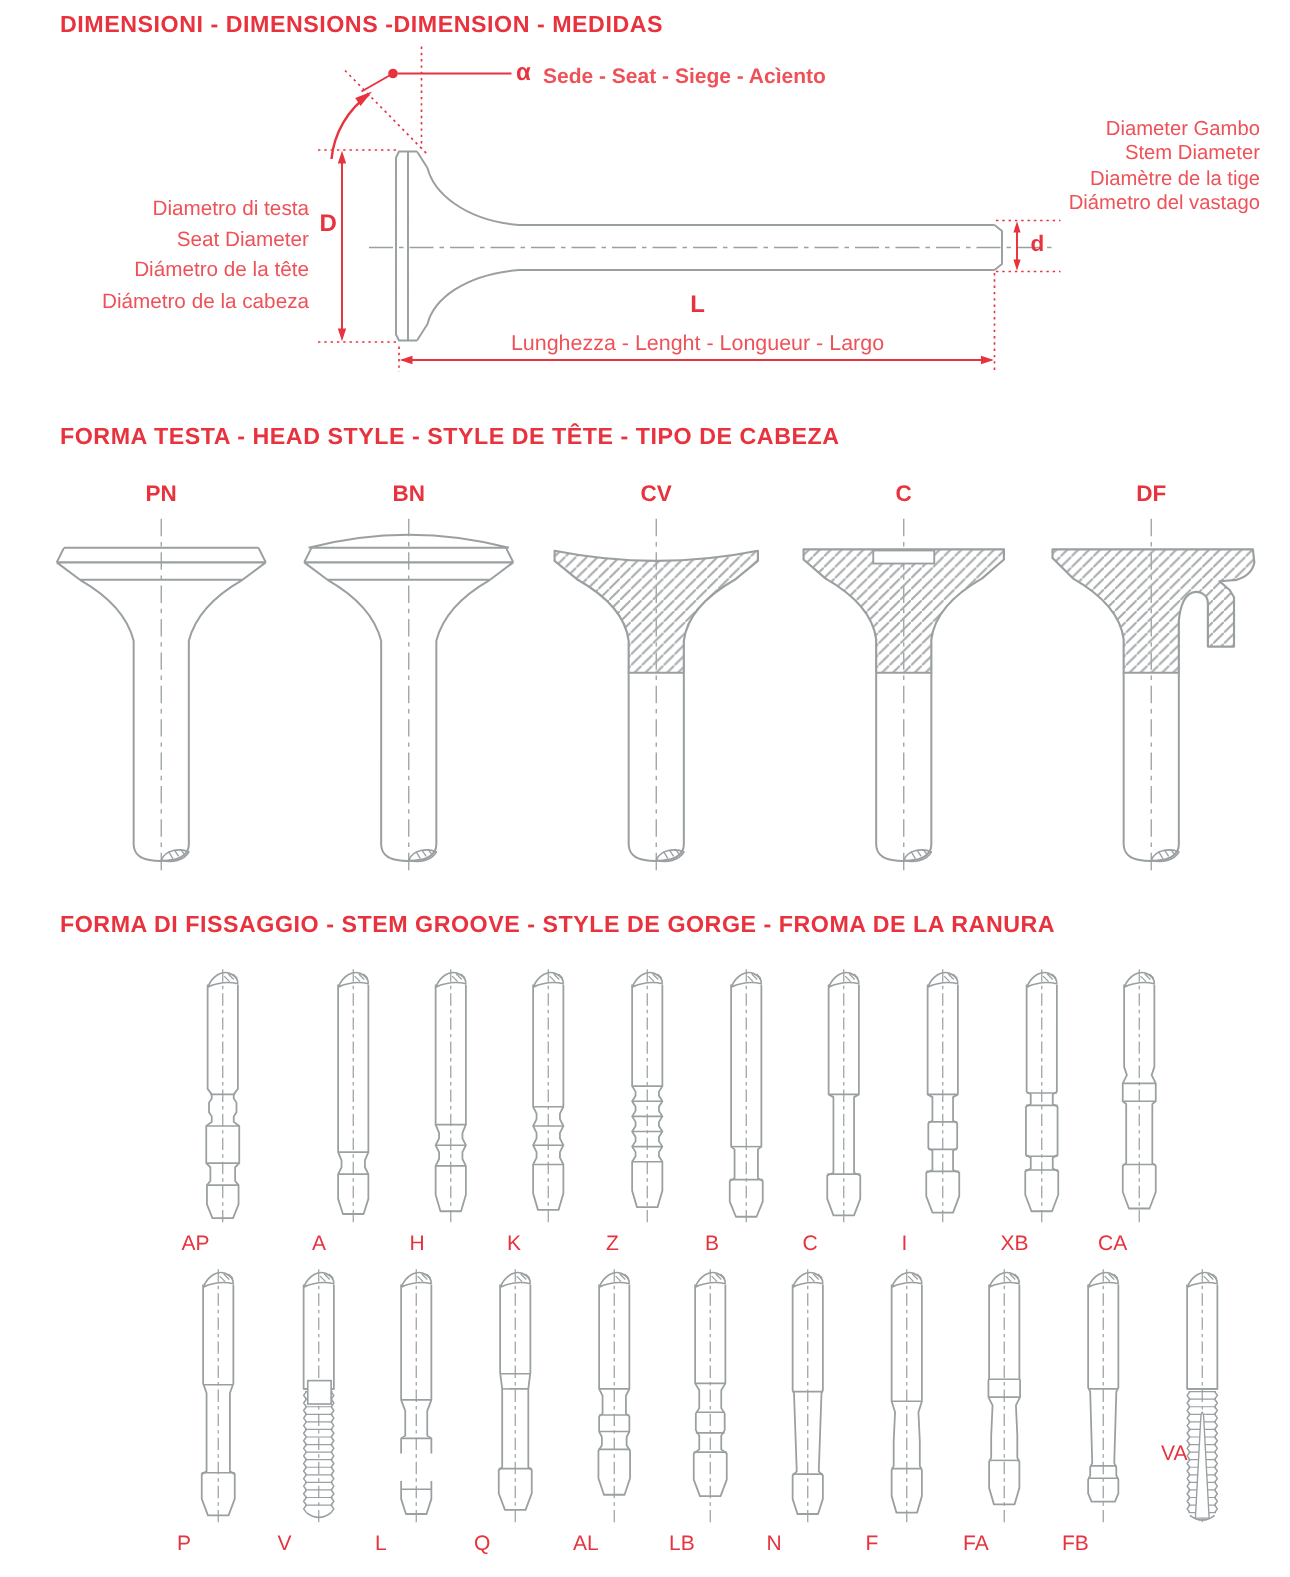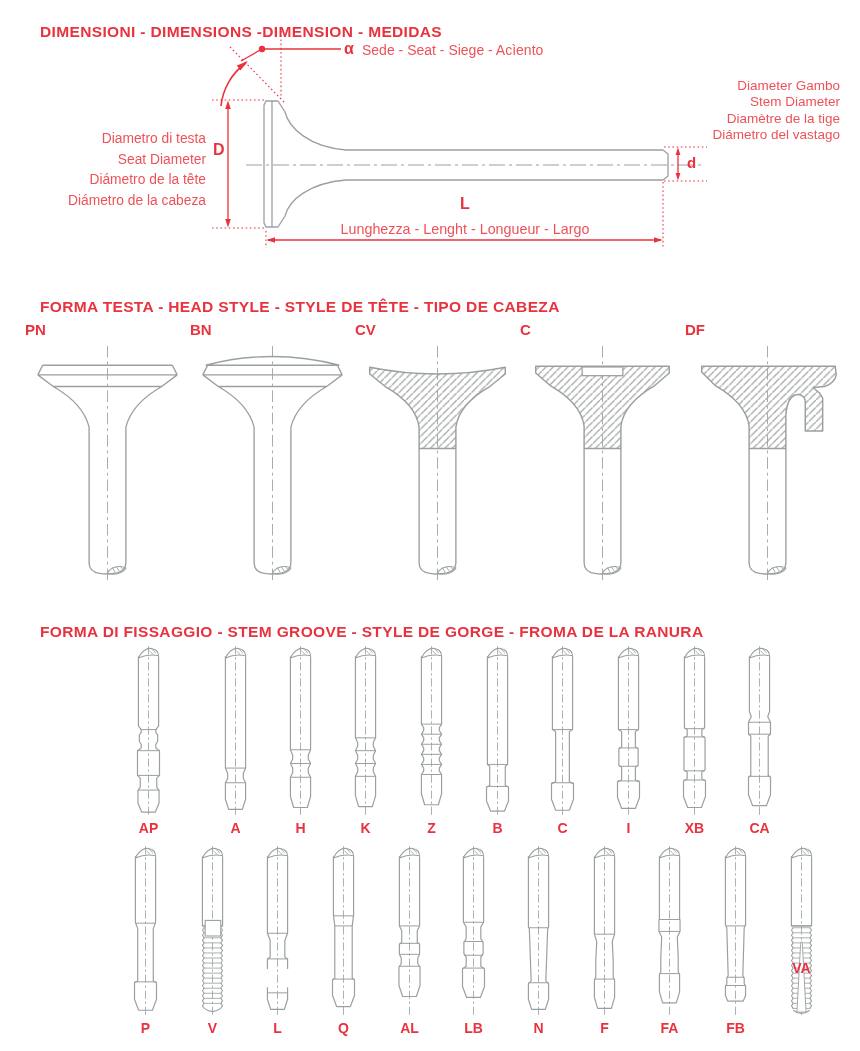--- a/index.html
+++ b/index.html
@@ -1,28 +1,28 @@
 <!DOCTYPE html>
 <html><head>
 <meta charset="utf-8">
 <style>
   html,body{margin:0;padding:0;background:#fff;}
   body{width:860px;height:1051px;position:relative;overflow:hidden;
        font-family:"Liberation Sans",sans-serif;}
   .abs{position:absolute;}
-  .sec-title{font-weight:bold;font-size:15.5px;letter-spacing:.35px;color:#e8333e;white-space:nowrap;margin-top:15px;}
+  .sec-title{font-weight:bold;font-size:15.5px;letter-spacing:.35px;color:#e8333e;white-space:nowrap;}
   .dim-label{font-size:13.8px;color:#ee5258;line-height:20.5px;text-align:right;white-space:nowrap;}
   .dim-label-sm{font-size:13.5px;color:#ee5258;line-height:16.4px;text-align:right;white-space:nowrap;}
   .sym{font-weight:bold;color:#e8333e;}
-  .seat-txt{font-size:14px;color:#ee5258;white-space:nowrap;}
+  .seat-txt{font-size:14px;color:#ee5258;white-space:nowrap;font-weight:bold;}
   .len-txt{font-size:14.3px;color:#ee5258;text-align:center;white-space:nowrap;}
-  .hlabel{position:absolute;width:165px;font-weight:bold;font-size:15px;color:#e8333e;}
+  .hlabel{position:absolute;width:165px;text-align:center;font-weight:bold;font-size:15px;color:#e8333e;}
   .stem{position:absolute;width:55px;text-align:center;}
   .stem svg{display:block;}
-  .stem-label{position:absolute;width:55px;text-align:center;font-weight:bold;font-size:14px;color:#e8333e;}
+  .stem-label{position:absolute;width:55px;font-weight:normal;font-size:14px;color:#e8333e;}
 </style>
 </head>
 <body>
 
 <svg width="0" height="0" style="position:absolute">
   <defs>
     <pattern id="hatch" patternUnits="userSpaceOnUse" width="7.5" height="7.5">
       <path d="M-1,8.5 L8.5,-1" stroke="#a6a9ab" stroke-width="1.4"></path>
     </pattern>
   </defs>

